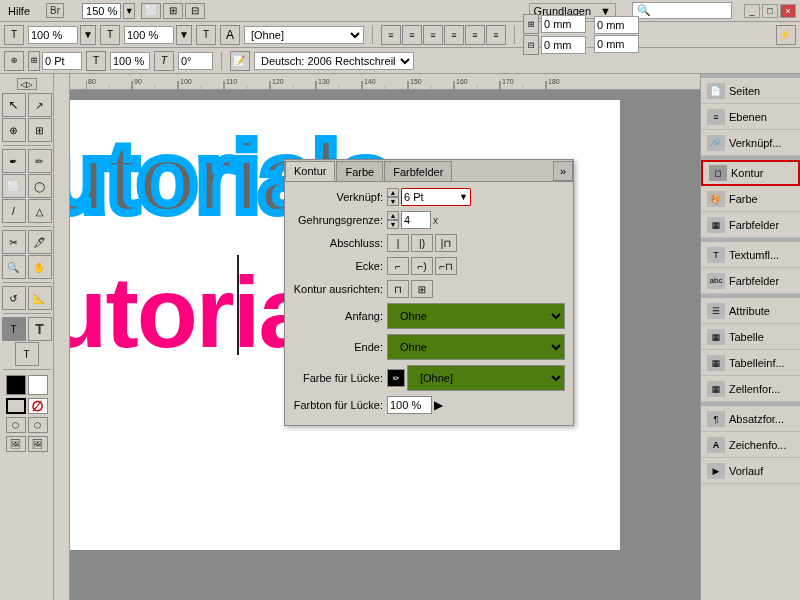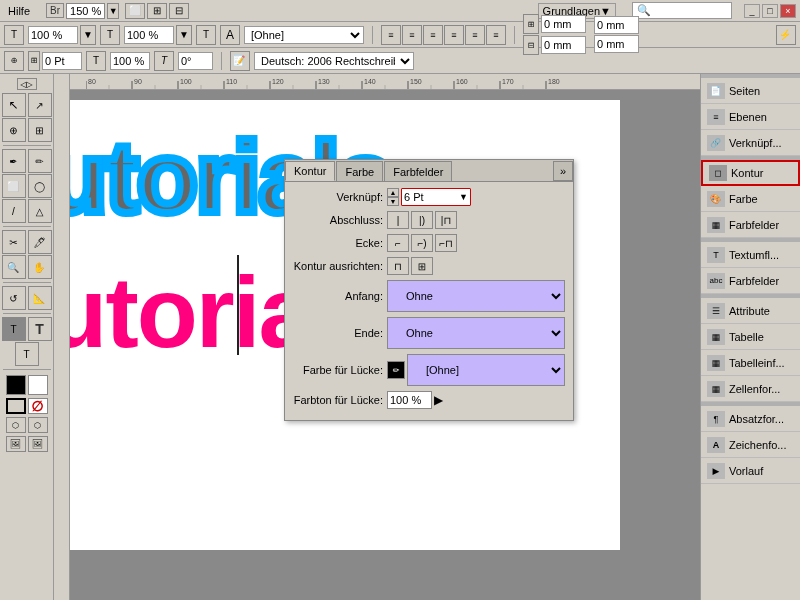--- a/index.html
+++ b/index.html
@@ -17,27 +17,27 @@
     }
     .menu-item { font-size: 11px; padding: 2px 4px; cursor: pointer; }
     .workspace-dropdown {
       margin-left: auto;
       background: #d4d0c8;
       border: 1px solid #999;
       padding: 1px 4px;
       font-size: 11px;
       display: flex;
       align-items: center;
-      gap: 0;
+      gap: 9px;
     }
     .zoom-control {
       display: flex;
       align-items: center;
       gap: 2px;
-      margin-left: 0;
+      margin-left: 16px;
     }
     .search-box {
       display: flex;
       align-items: center;
       background: white;
       border: 1px solid #999;
       padding: 1px 4px;
       margin-left: 8px;
       width: 100px;
     }
@@ -294,25 +294,25 @@
     }
     .kontur-input {
       background: white;
       border: 1px solid #888;
       height: 18px;
       width: 55px;
       font-size: 11px;
       padding: 0 2px;
     }
     .kontur-dropdown {
-      background: #c4b5fd;
+      background: #4d7c0f;
       border: 1px solid #888;
-      height: 32px;
-      font-size: 11px;
-      padding: 0 14px;
+      height: 26px;
+      font-size: 11px;
+      padding: 0 8px;
       flex: 1;
     }
     .kontur-icon-row {
       display: flex;
       gap: 2px;
     }
     .kontur-small-btn {
       width: 20px;
       height: 18px;
       background: #d4d0c8;
@@ -583,20 +583,31 @@
               <div style="height:9px;background:#d4d0c8;border:1px solid #888;display:flex;align-items:center;justify-content:center;font-size:7px;cursor:pointer;">▲</div>
               <div style="height:9px;background:#d4d0c8;border:1px solid #888;display:flex;align-items:center;justify-content:center;font-size:7px;cursor:pointer;">▼</div>
             </div>
             <div class="stärker-dropdown">
               <span>6 Pt</span>
               <span style="font-size:9px;">▼</span>
             </div>
           </div>
         </div>
 
+        <div class="kontur-row">
+          <span class="kontur-label">Gehrungsgrenze:</span>
+          <div style="display:flex;align-items:center;gap:2px;">
+            <div style="display:flex;flex-direction:column;width:12px;">
+              <div style="height:9px;background:#d4d0c8;border:1px solid #888;font-size:7px;cursor:pointer;display:flex;align-items:center;justify-content:center;">▲</div>
+              <div style="height:9px;background:#d4d0c8;border:1px solid #888;font-size:7px;cursor:pointer;display:flex;align-items:center;justify-content:center;">▼</div>
+            </div>
+            <input class="kontur-input" style="width: 30px;" value="4" readonly="">
+            <span class="x-indicator">x</span>
+          </div>
+        </div>
 
         <div class="kontur-row">
           <span class="kontur-label">Abschluss:</span>
           <div class="kontur-icon-row">
             <div class="kontur-small-btn" style="width:22px;">|</div>
             <div class="kontur-small-btn" style="width:22px;">|)</div>
             <div class="kontur-small-btn" style="width:22px;">|⊓</div>
           </div>
         </div>
 

